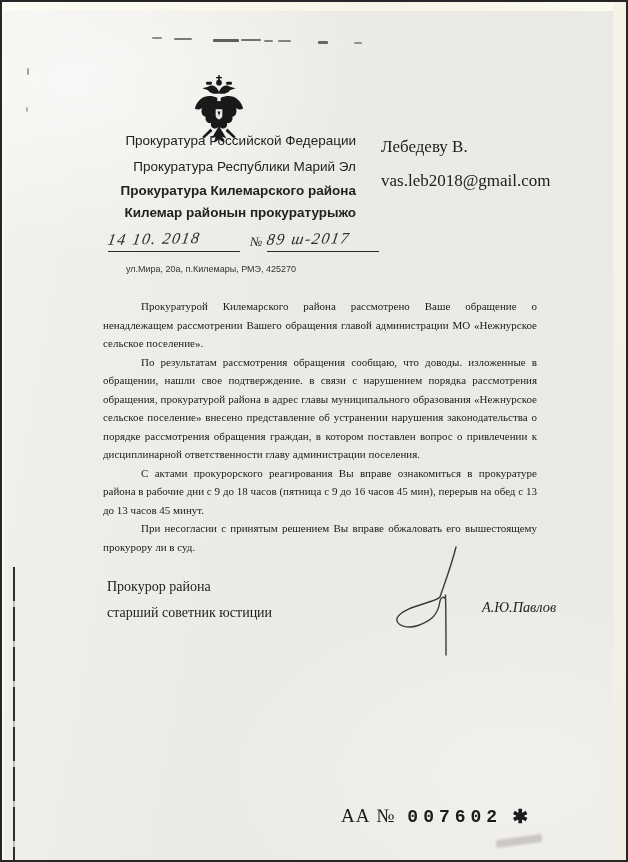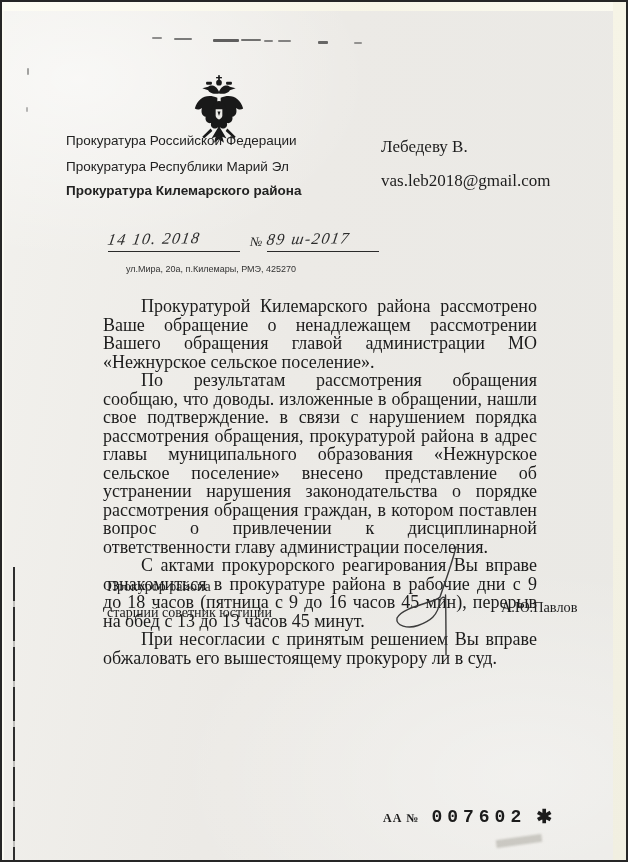--- a/index.html
+++ b/index.html
@@ -25,52 +25,52 @@
       radial-gradient(ellipse 500px 300px at 85% 90%, rgba(255,255,255,.35), rgba(255,255,255,0) 70%),
       linear-gradient(100deg,#f2f1ed 0%,#eceae6 45%,#eae9e5 100%);
   }
   
   .art{position:absolute;background:#3a3a3a;border-radius:1px;}
   .vline{position:absolute;left:9px;top:556px;width:2px;height:300px;
     background:repeating-linear-gradient(180deg,#2e2e2e 0 34px, rgba(46,46,46,.25) 34px 40px);}
   .smudge{position:absolute;left:492px;top:826px;width:46px;height:8px;
     background:rgba(115,112,100,.30);filter:blur(1.2px);transform:rotate(-8deg);}
   
-  .hline{position:absolute;width:290px;left:62px;text-align:left;
+  .hline{position:absolute;width:290px;left:62px;text-align:right;
     font-family:"Liberation Sans", sans-serif;font-size:13.5px;color:#222;}
   .hline.b{font-weight:bold;}
   .addr{position:absolute;width:290px;left:62px;top:209px;text-align:center;
     font-family:"Liberation Sans", sans-serif;font-size:9px;color:#333;margin-top:44px;}
   .emblem{position:absolute;left:190px;top:64px;}
   
   .dateline{position:absolute;left:100px;top:219px;height:26px;}
   .hand{
     display:inline-block;font-style:italic;font-size:16px;color:#2c2c2c;
     transform:skewX(-10deg) rotate(-1deg);letter-spacing:1.5px;
   }
   .hw-date{position:absolute;left:4px;top:0;width:132px;border-bottom:1.3px solid #2a2a2a;padding-bottom:3px;}
   .no-sign{position:absolute;left:146px;top:4px;font-size:13px;font-style:italic;}
   .hw-num{position:absolute;left:163px;top:0;width:112px;border-bottom:1.3px solid #2a2a2a;padding-bottom:3px;}
   
   .recipient{position:absolute;left:377px;top:126px;font-size:17px;color:#1d1d1d;}
   .recipient div{margin-bottom:14px;}
   
   .bodytext{
     position:absolute;left:99px;top:286px;width:434px;
-    font-size:18px;line-height:18.5px;color:#1b1b1b;
+    font-size:11px;line-height:18.5px;color:#1b1b1b;
     text-align:justify;
   }
   .bodytext p{margin:0;text-indent:38px;text-align:justify;text-align-last:left;}
   
   .sigtitle{position:absolute;left:103px;font-size:14px;color:#1d1d1d;}
-  .signame{position:absolute;left:497px;top:588px;font-size:14.3px;color:#1d1d1d;}
+  .signame{position:absolute;left:478px;top:588px;font-size:14.3px;color:#1d1d1d;font-style:italic;}
   .signature-svg{position:absolute;left:385px;top:526px;}
   
   .serial{position:absolute;left:337px;top:794px;white-space:nowrap;color:#1c1c1c;}
-  .serial .pre{font-weight:bold;font-size:12px;letter-spacing:1px;font-family:"Liberation Serif",serif;margin-left:42px;}
+  .serial .pre{font-weight:normal;font-size:19px;letter-spacing:1px;font-family:"Liberation Serif",serif;}
   .serial .digits{font-family:"Liberation Mono", monospace;font-weight:bold;font-size:18px;letter-spacing:5px;margin-left:8px;}
   .serial .star{font-size:19px;font-weight:bold;margin-left:6px;vertical-align:-1px;}
 </style>
 </head>
 <body>
 
 <div class="scan">
   <div class="strip-top"></div>
   <div class="strip-right"></div>
 
@@ -114,20 +114,21 @@
         <path d="M40,64 L50,74 L48,76 L38,67 Z"></path>
       </g>
 
       <path d="M26,41 h8 v7.5 c0,3 -4,5 -4,5 c0,0 -4,-2 -4,-5 Z" fill="#ecebe7"></path>
       <path d="M28.2,43.5 l1.8,5.5 l1.8,-5.5 Z" fill="#191919"></path>
     </svg>
 
     <div class="hline" style="top:122px">Прокуратура Российской Федерации</div>
     <div class="hline" style="top:148px">Прокуратура Республики Марий Эл</div>
     <div class="hline b" style="top:172px">Прокуратура Килемарского района</div>
+    <div class="hline b" style="top:194px">Килемар районын прокуратурыжо</div>
     <div class="addr">ул.Мира, 20а, п.Килемары, РМЭ, 425270</div>
 
     <div class="dateline">
       <span class="hw-date"><span class="hand">14 10. 2018</span></span>
       <span class="no-sign">№</span>
       <span class="hw-num"><span class="hand">89 ш-2017</span></span>
     </div>
 
     <div class="recipient">
       <div>Лебедеву В.</div>

